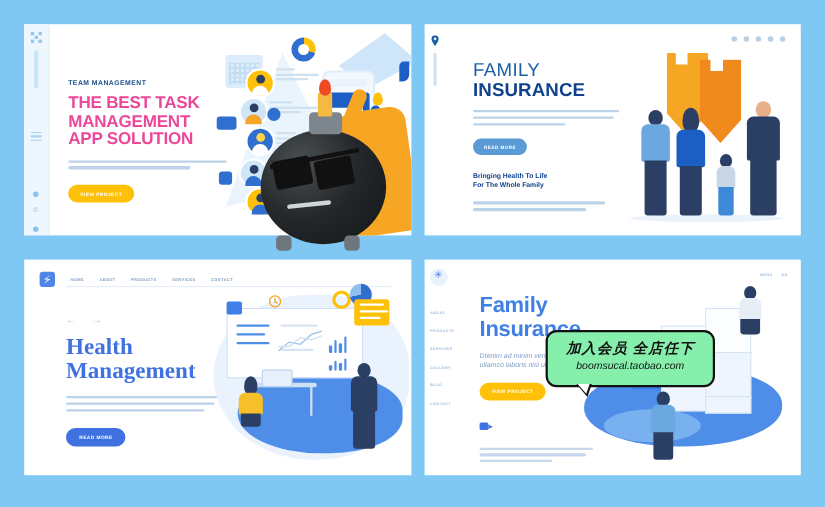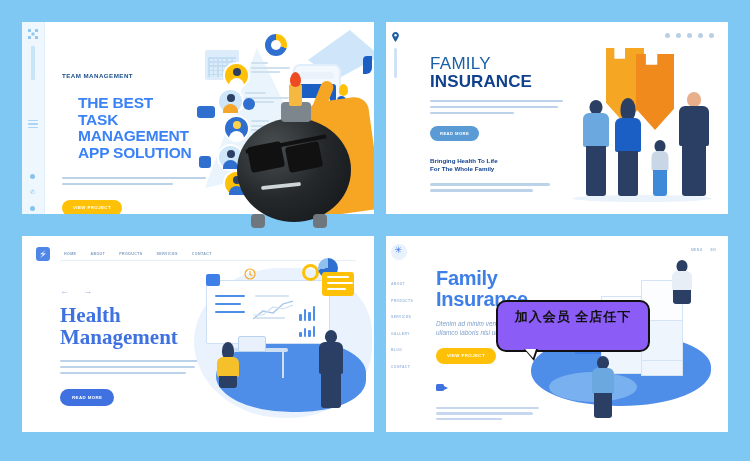--- a/index.html
+++ b/index.html
@@ -24,21 +24,21 @@
      background:linear-gradient(#bcdff7,#bcdff7);border-radius:1px;opacity:.75;}
   .p1 .rail .burger{position:absolute;left:6px;top:98px;width:10px;height:7px;}
   .p1 .rail .burger i{display:block;height:1.4px;background:#a9d4f2;margin-bottom:2px;border-radius:1px;}
   .p1 .rail .dot{position:absolute;left:8px;width:5px;height:5px;border-radius:50%;background:#6cb6e8;opacity:.8;}
   .p1 .rail .d1{top:152px;}
   .p1 .rail .d2{top:168px;background:none;color:#6cb6e8;font-size:6px;line-height:5px;}
   .p1 .rail .d3{top:184px;}
 
   .p1 .copy{position:absolute;left:40px;top:50px;width:150px;}
   .eyebrow{font-size:6.2px;letter-spacing:.45px;color:#1a4f8a;font-weight:700;margin:0 0 7px;}
-  .h1big{font-size:15.5px;line-height:16.5px;font-weight:700;color:#3b82f6;margin:16px;letter-spacing:-.2px;}
+  .h1big{font-size:15.5px;line-height:16.5px;font-weight:700;color:#ec4899;margin:0;letter-spacing:-.2px;}
   .lorem{margin:10px 0 0;}
   .lorem span{display:block;height:2.4px;border-radius:2px;background:#bcd2e8;margin-bottom:3.4px;}
   .btn-yellow{display:inline-block;margin-top:11px;background:#ffc107;color:#fff;font-size:4.4px;
      font-weight:700;letter-spacing:.4px;padding:5.5px 11px;border-radius:20px;border:none;}
   .btn-blue{display:inline-block;background:#3f72e0;color:#fff;font-size:4.4px;font-weight:700;
      letter-spacing:.4px;padding:6px 12px;border-radius:20px;border:none;}
   .btn-blue-soft{display:inline-block;background:#5b9bd5;color:#fff;font-size:4.2px;font-weight:700;
      letter-spacing:.4px;padding:5px 10px;border-radius:20px;border:none;}
 
   
@@ -152,22 +152,22 @@
   .p4 .foot .ic{width:8px;height:7px;background:#3f72e0;border-radius:1.5px;position:relative;margin-bottom:6px;}
   .p4 .foot .ic::after{content:"";position:absolute;left:8px;top:1.5px;border-left:4px solid #3f72e0;
      border-top:2px solid transparent;border-bottom:2px solid transparent;}
   .p4 .foot p span{display:block;height:2.2px;border-radius:2px;background:#c7d8ee;margin-bottom:3.2px;}
   .p4 .art{position:absolute;right:0;top:20px;width:215px;height:176px;}
   .p4blob{position:absolute;left:18px;top:78px;width:180px;height:72px;background:#4f8ee8;border-radius:50% 46% 50% 48%;}
   .p4blob2{position:absolute;left:36px;top:116px;width:88px;height:30px;background:#79b0ef;border-radius:50%;}
   .boxstack{position:absolute;left:62px;top:10px;width:112px;height:108px;}
   .bx{position:absolute;background:#eef5fc;border:1px solid #d4e4f5;}
   .bxtop{background:#fbfdff;}
-  .bubble{position:absolute;left:110px;top:64px;width:150px;height:48px;background:#8b5cf6;
-     border:2px solid #111;border-radius:10px;z-index:9;}
+  .bubble{position:absolute;left:110px;top:64px;width:150px;height:48px;background:#86efac;
+     border:2px solid #111;border-radius:10px;z-index:9;font-style:italic;}
   .bubble .cn{font-size:13px;font-weight:700;color:#111;text-align:center;margin:6px 0 1px;letter-spacing:1px;}
   .bubble .url{font-size:9.5px;color:#111;text-align:center;margin:0;}
   .bubble::after{content:"";position:absolute;left:26px;bottom:-11px;width:0;height:0;
      border-left:10px solid transparent;border-right:4px solid transparent;border-top:12px solid #111;}
   .bubble::before{content:"";position:absolute;left:27px;bottom:-8px;width:0;height:0;z-index:2;
      border-left:8px solid transparent;border-right:3px solid transparent;border-top:9px solid #fff;}
   .bomb{position:absolute;left:237px;top:118px;width:114px;height:104px;border-radius:50%;
      background:radial-gradient(circle at 32% 28%, #4a4f52 0%, #24282b 48%, #121517 100%);z-index:10;}
   .bomb .cap{position:absolute;left:44px;top:-16px;width:30px;height:20px;background:#7d868c;border-radius:4px;}
   .bomb .fuse{position:absolute;left:52px;top:-34px;width:13px;height:22px;background:#f5b942;border-radius:2px;}
@@ -494,20 +494,21 @@
       </div>
       <div class="person" style="left:158px;top:4px;width:22px;height:44px;">
         <div class="head" style="top:0;width:11px;height:12px;background:#2a3f63;"></div>
         <div class="torso" style="top:11px;width:20px;height:20px;background:#e8eef5;"></div>
         <div class="legs" style="top:30px;width:18px;height:14px;background:#2a3f63;"></div>
       </div>
     </div>
 
     <div class="bubble">
       <p class="cn">加入会员 全店任下</p>
+      <p class="url">boomsucal.taobao.com</p>
     </div>
   </div>
 
   <div class="bomb">
     <div class="cap"></div>
     <div class="fuse"></div>
     <div class="flame"></div>
     <div class="bar"></div>
     <div class="glass gl1"></div>
     <div class="glass gl2"></div>

